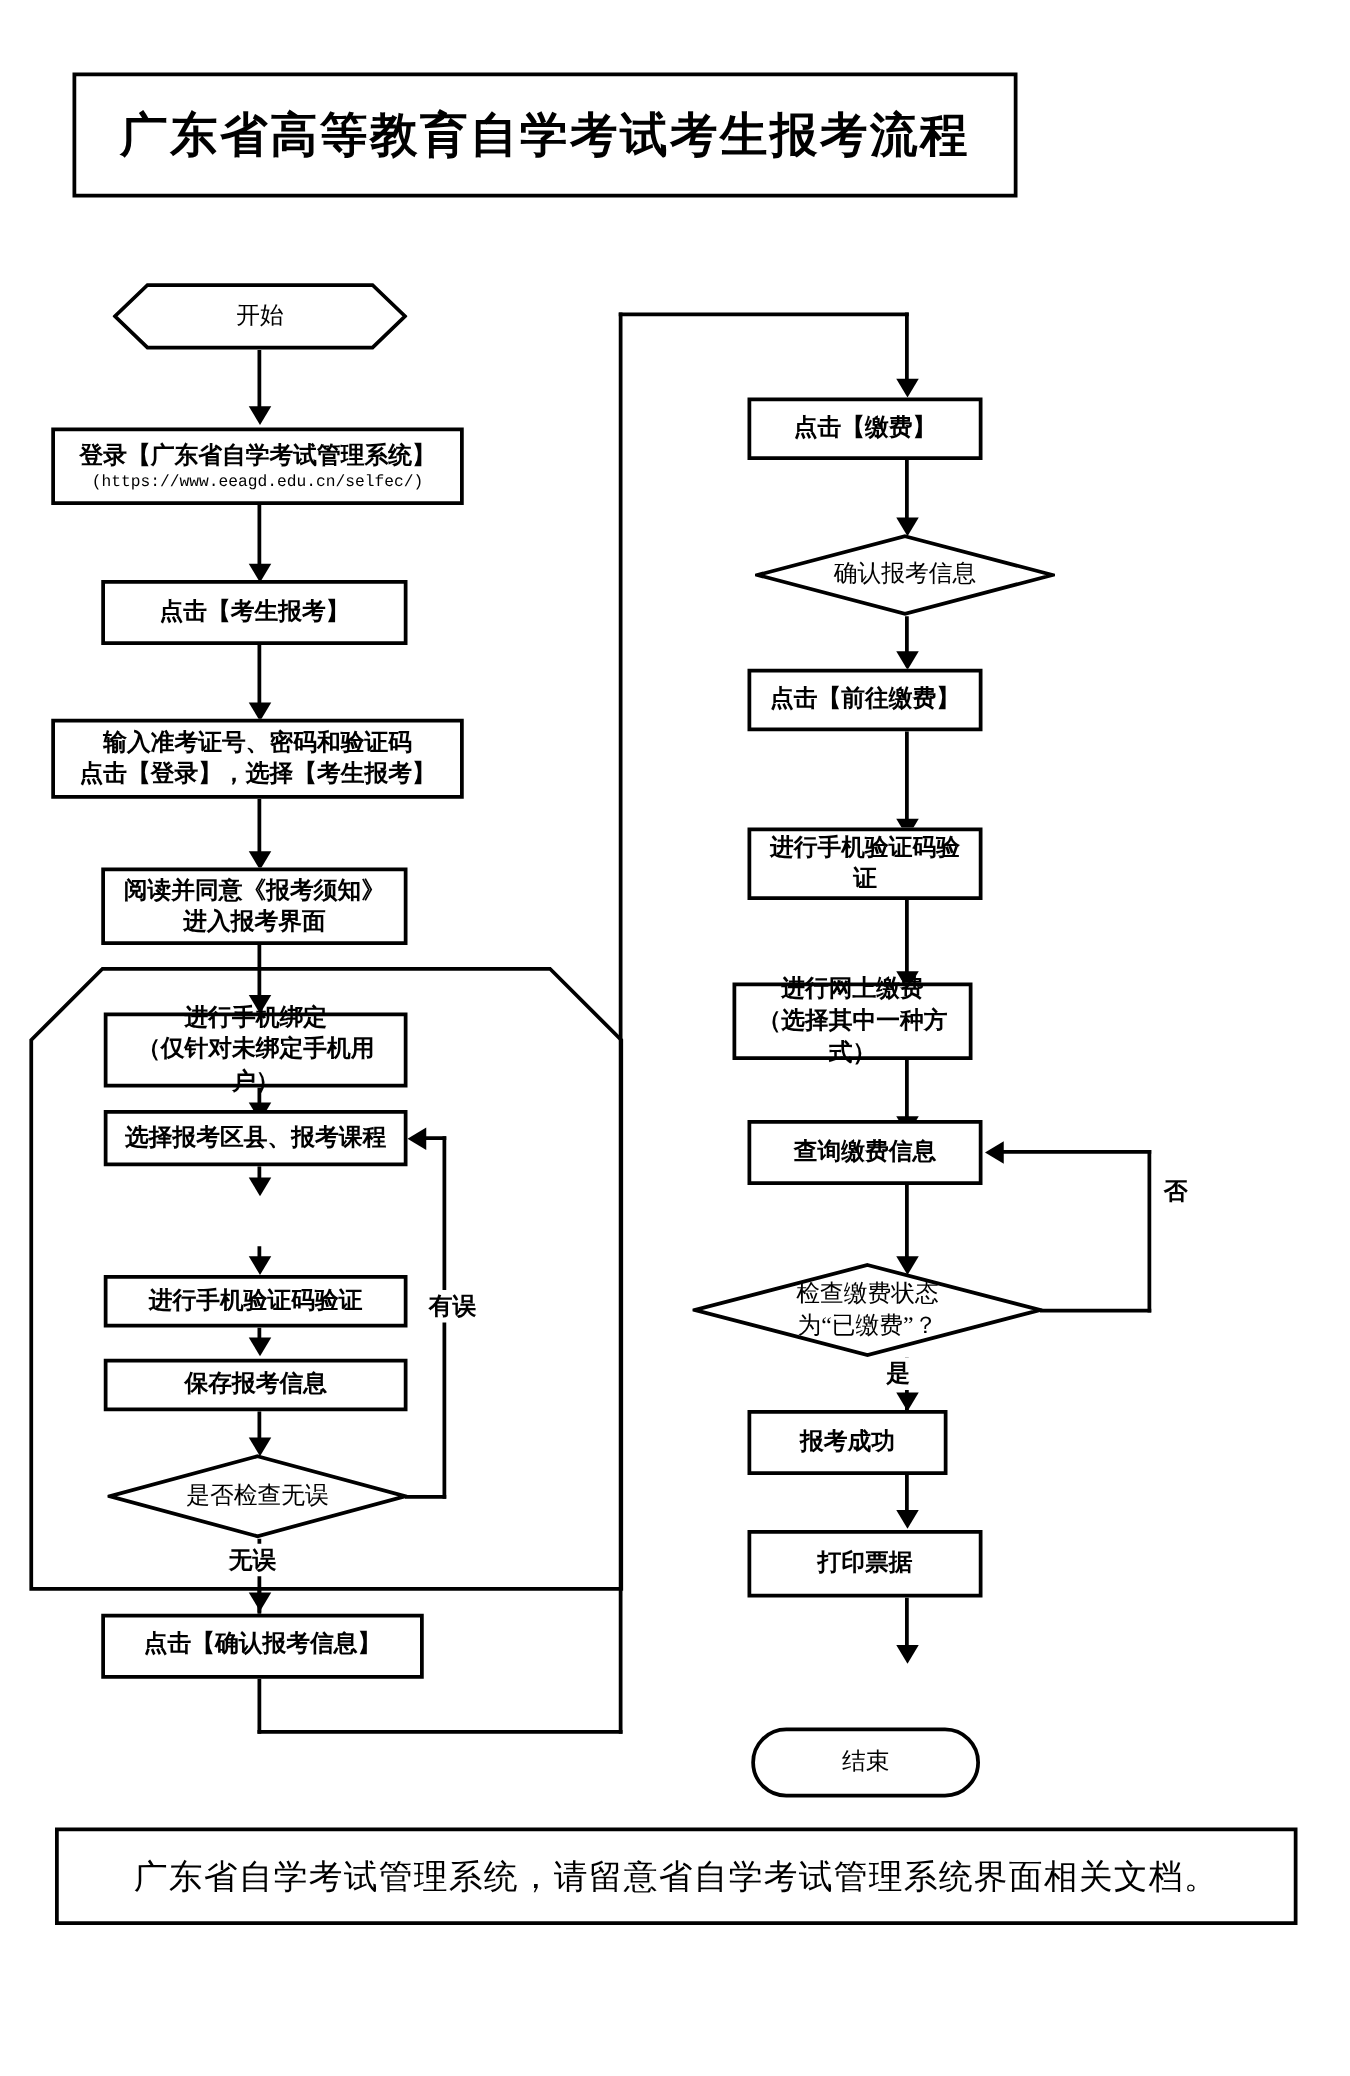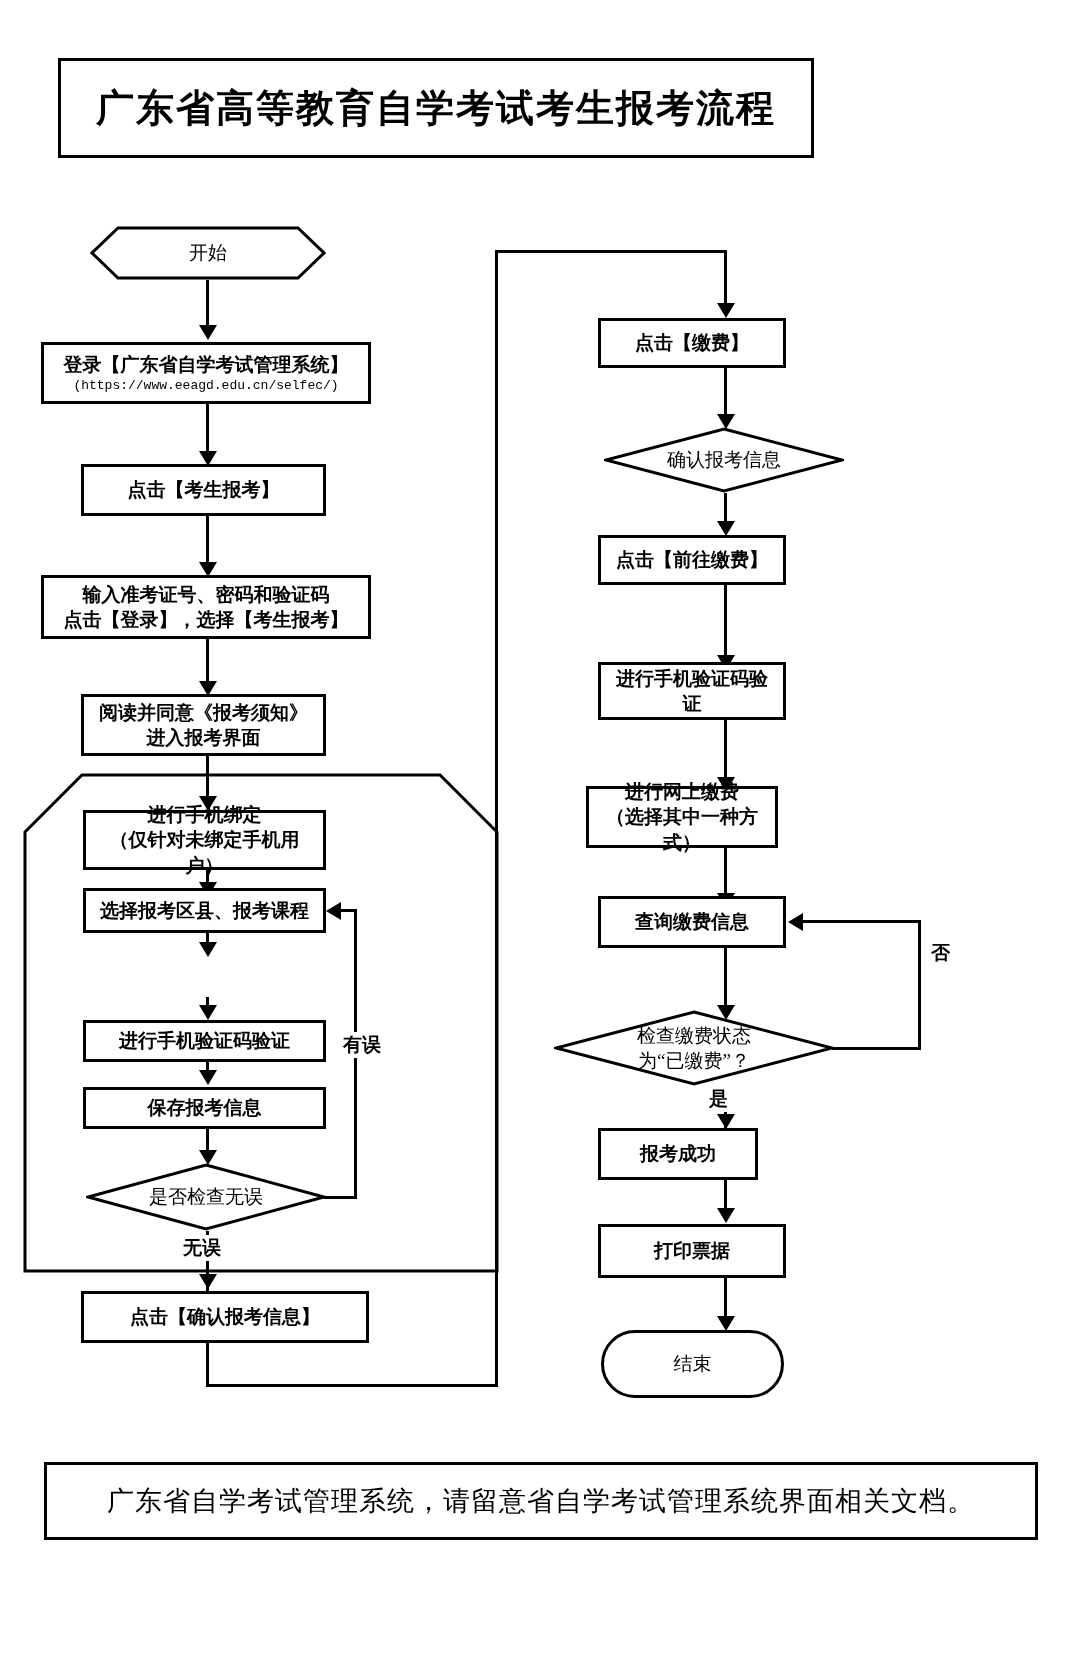--- a/index.html
+++ b/index.html
@@ -247,21 +247,21 @@
   <div class="ln vln" style="left:354px; top:909px; height:290px;"></div>
   <div class="ln hln" style="left:340px; top:909px; width:17px;"></div>
   <div class="arrow-left" style="left:326px; top:902px;"></div>
   <div class="edge-label" style="left:340px; top:1032px;text-align:center;">有误</div>
 
   <div class="ln vln" style="left:206px; top:1231px; height:59px;"></div>
   <div class="edge-label" style="left:180px; top:1235px;">无误</div>
   <div class="ln vln" style="left:206px; top:1272px; height:35px;"></div>
   <div class="arrow-down" style="left:199px; top:1274px;"></div>
 
-  <div class="node rect" style="left:81px; top:1291px; width:288px; height:52px;">
+  <div class="node rect" style="left:81px; top:1291px; width:258px; height:52px;font-family:Liberation Mono, monospace;">
     <div class="txt">点击【确认报考信息】</div>
   </div>
 
   <div class="ln vln" style="left:206px; top:1343px; height:44px;"></div>
   <div class="ln hln" style="left:206px; top:1384px; width:292px;"></div>
   <div class="ln vln" style="left:495px; top:250px; height:1137px;"></div>
   <div class="ln hln" style="left:495px; top:250px; width:232px;"></div>
   <div class="ln vln" style="left:724px; top:250px; height:58px;"></div>
   <div class="arrow-down" style="left:717px; top:303px;"></div>
 
@@ -336,21 +336,21 @@
   <div class="ln vln" style="left:724px; top:1180px; height:32px;"></div>
   <div class="arrow-down" style="left:717px; top:1208px;"></div>
 
   <div class="node rect" style="left:598px; top:1224px; width:188px; height:54px;">
     <div class="txt">打印票据</div>
   </div>
 
   <div class="ln vln" style="left:724px; top:1278px; height:42px;"></div>
   <div class="arrow-down" style="left:717px; top:1316px;"></div>
 
-  <div class="node stadium" style="left:601px; top:1330px; width:183px; height:68px;">
+  <div class="node stadium" style="left:601px; top:1382px; width:183px; height:56px;">
     <div class="txt light">结束</div>
   </div>
 
   <div class="footer-banner">
     <div class="footer-text">广东省自学考试管理系统，请留意省自学考试管理系统界面相关文档。</div>
   </div>
 
 </div>
 
 </body></html>

